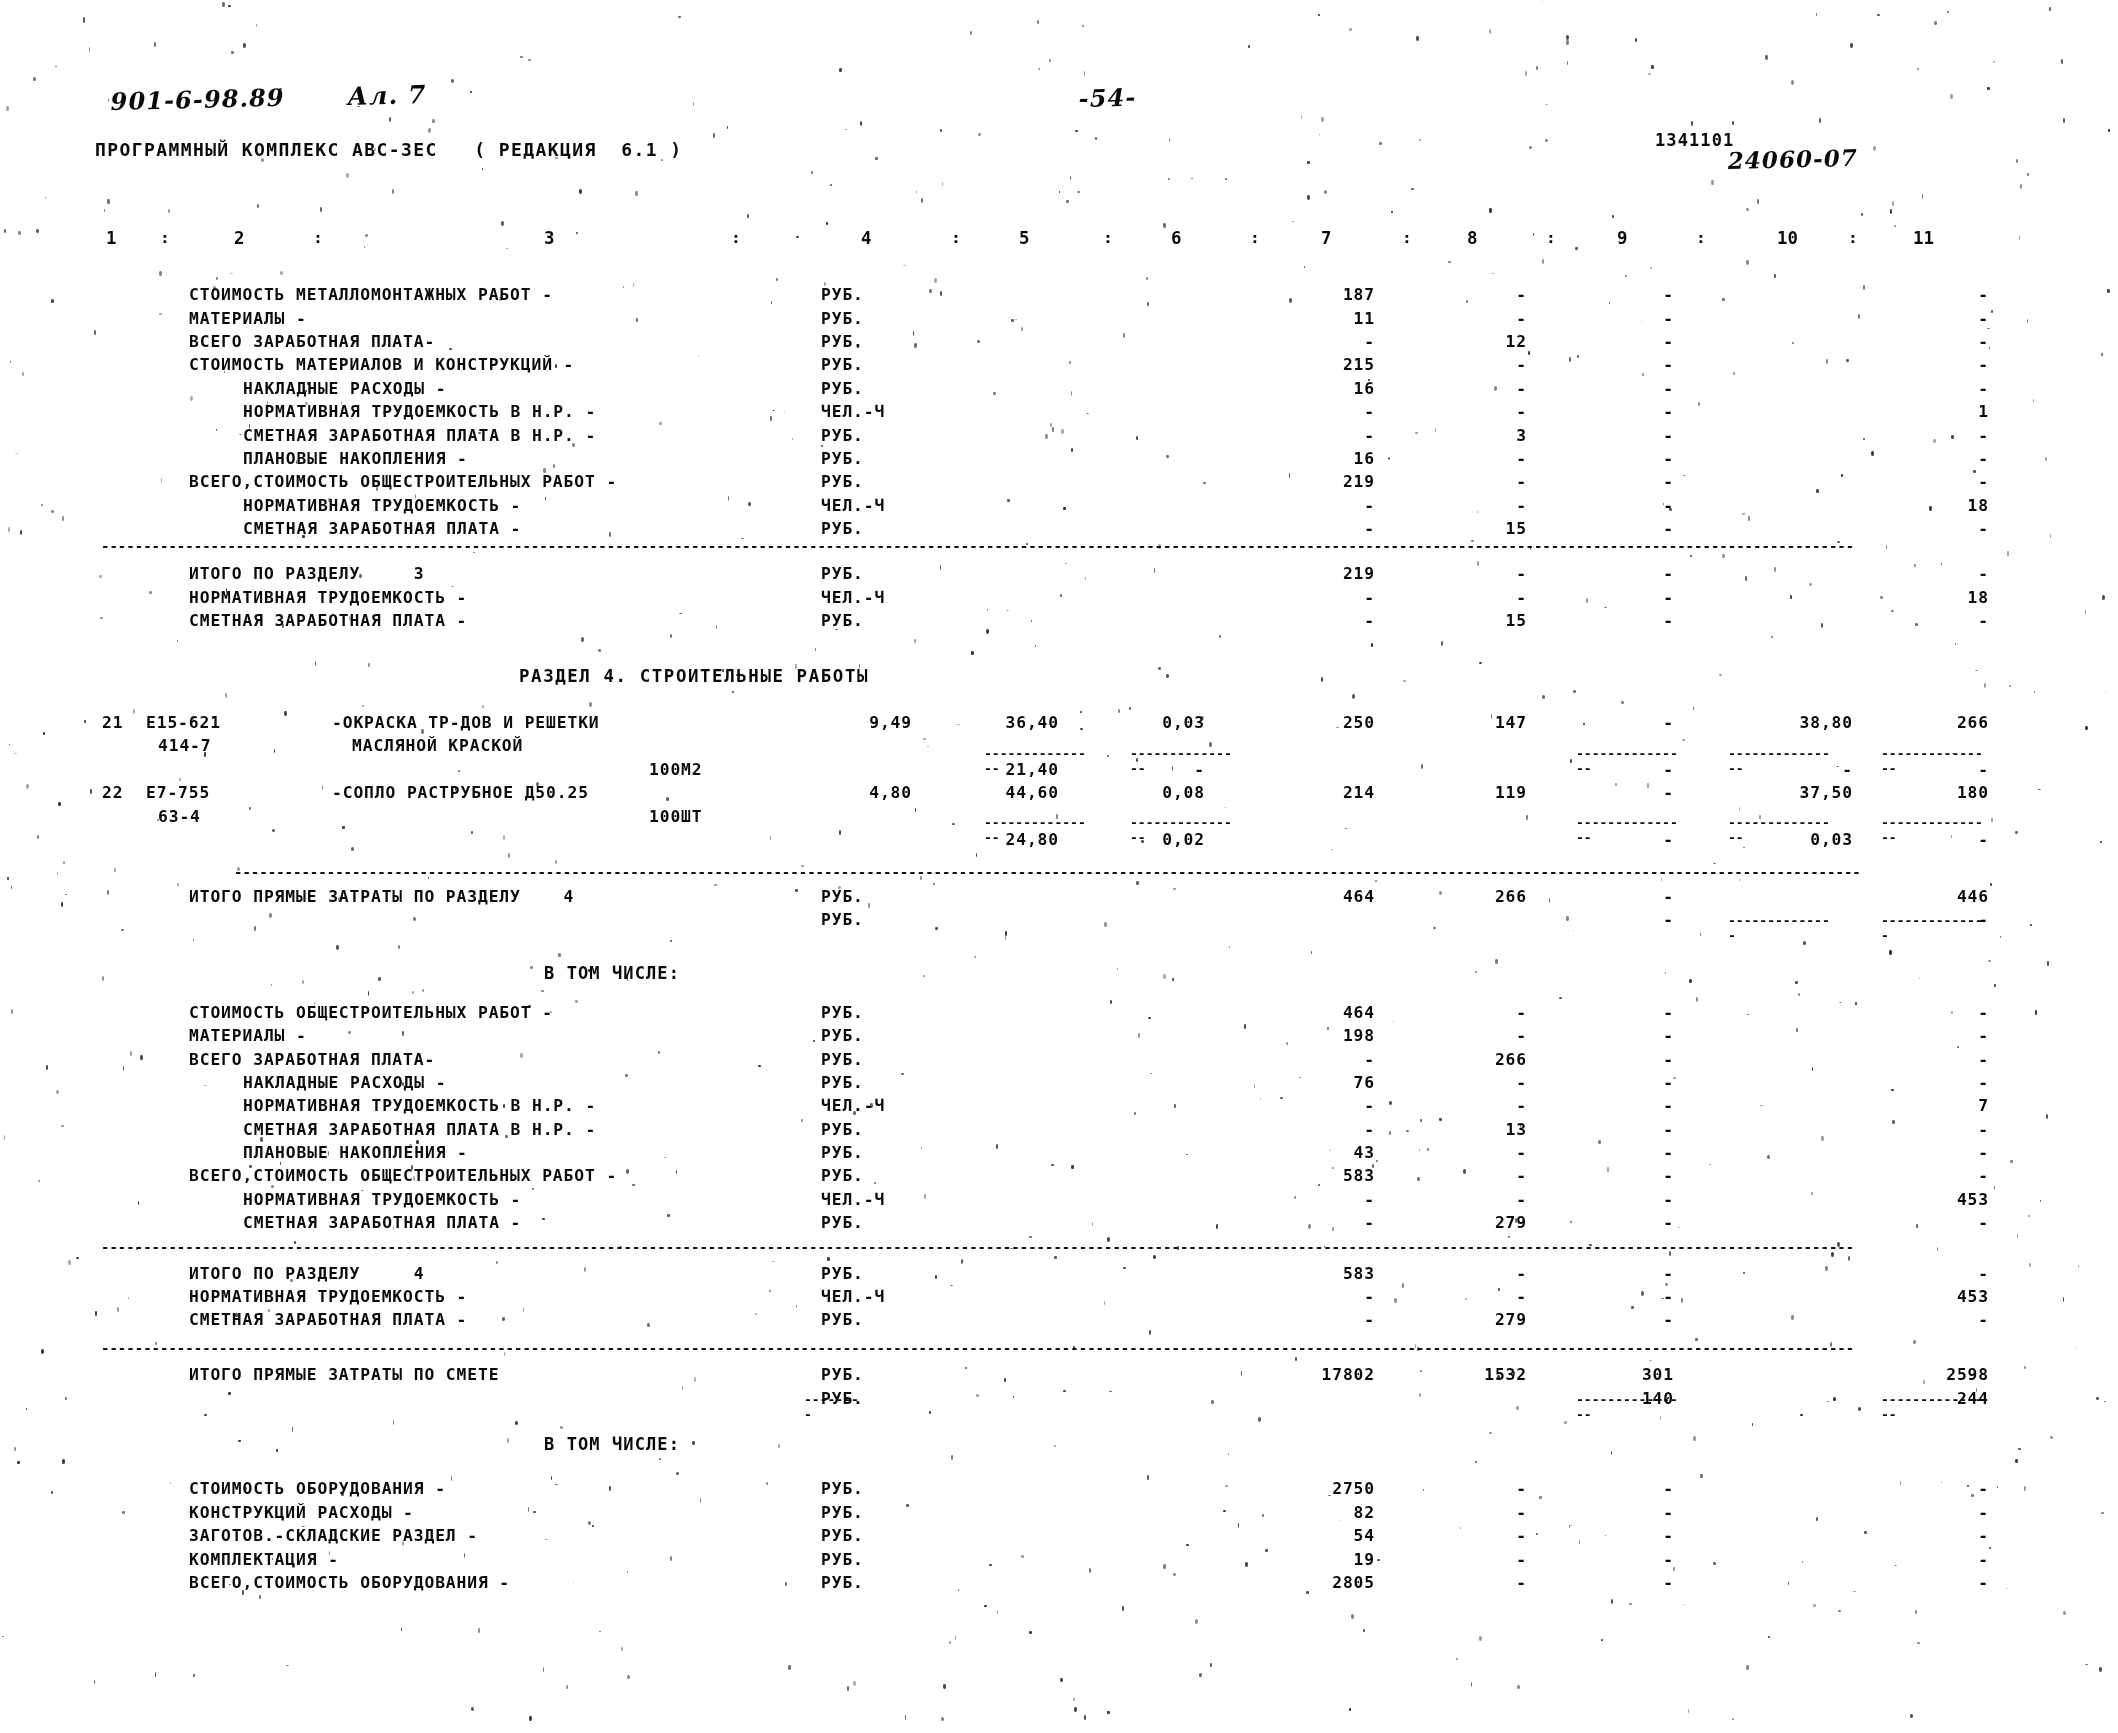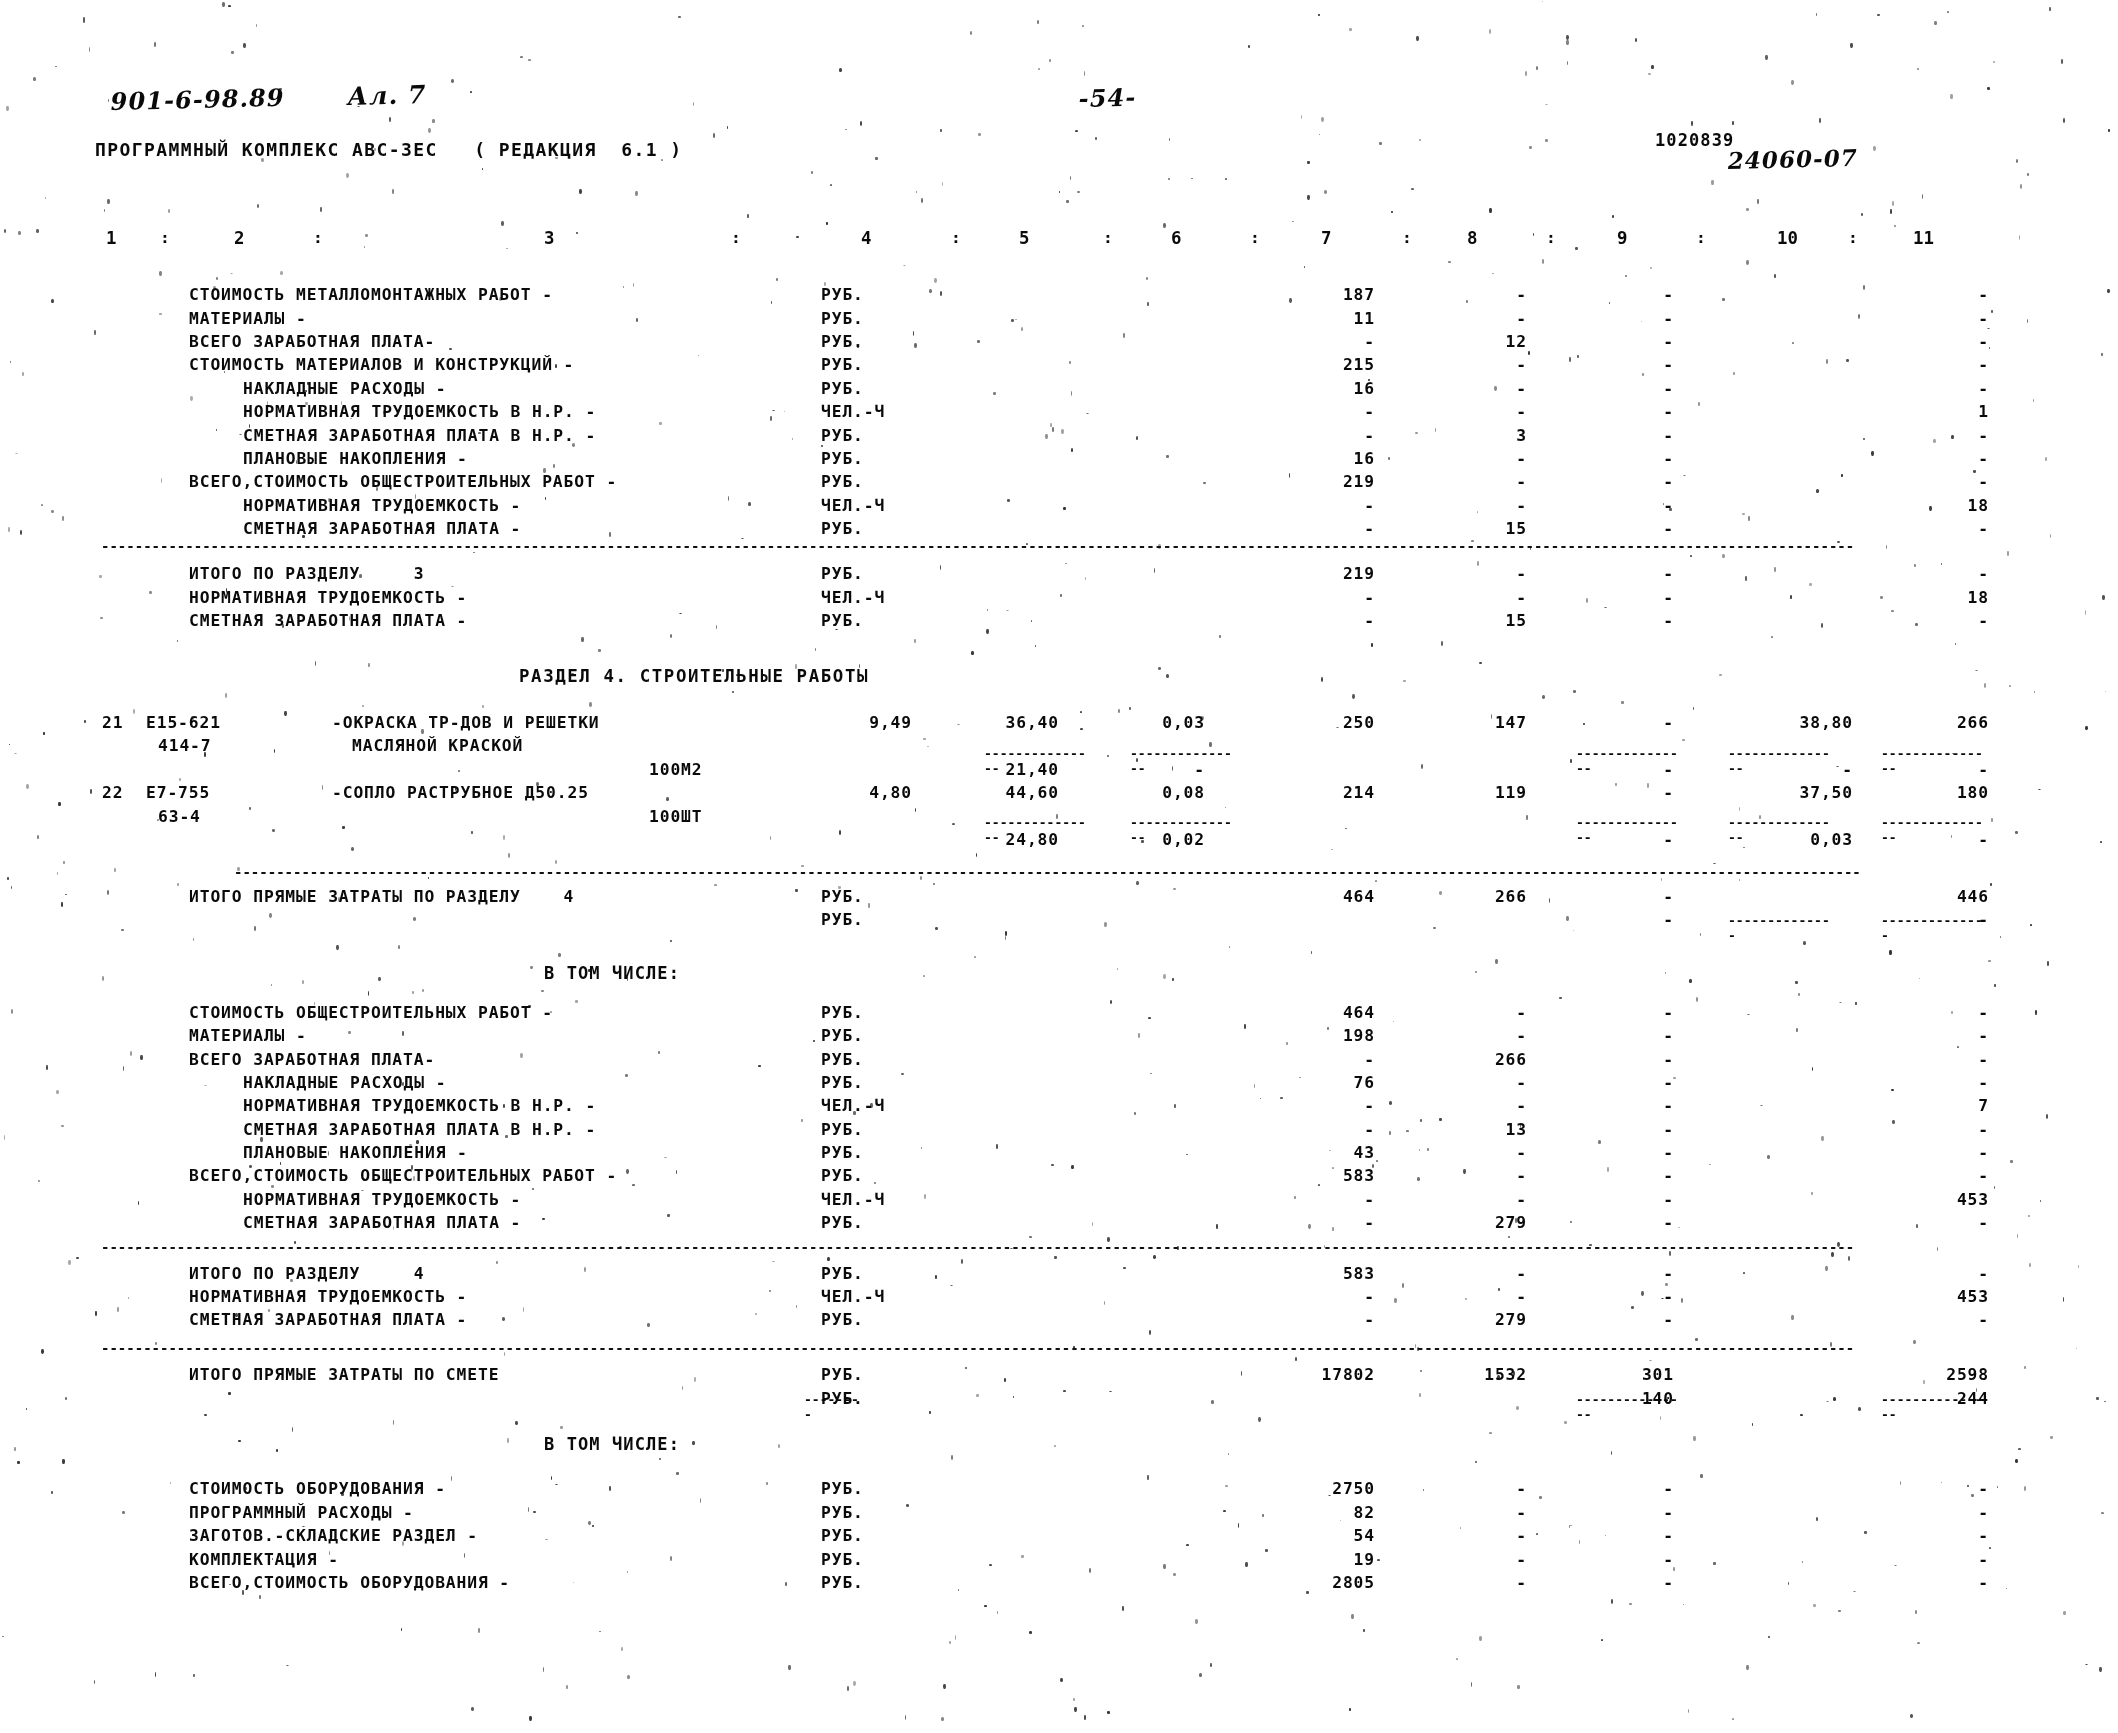--- a/index.html
+++ b/index.html
@@ -64,21 +64,21 @@
 </style>
 </head>
 <body>
 
 <div class="sheet">
 
   <div class="abs hand" id="hand-code">901-6-98.89</div>
   <div class="abs hand" id="hand-sheet">Ал. 7</div>
   <div class="abs hand" id="hand-page">-54-</div>
   <div class="abs hand" id="hand-docnum">24060-07</div>
-  <div class="abs dm" id="print-doccode">1020839</div>
+  <div class="abs dm" id="print-doccode">1341101</div>
   <div class="abs dm" id="print-title">ПРОГРАММНЫЙ КОМПЛЕКС АВС-ЗЕС   ( РЕДАКЦИЯ  6.1 )</div>
 
   <div class="rule rule-dbl" id="rule-head-top" style="left:101px;top:211px;width:1913px;"></div>
   <div id="colheader">
       <div class="colnum" style="left: 106px; top: 228px;">1</div>
       <div class="colsep" style="left: 160px; top: 228px;">:</div>
       <div class="colnum" style="left: 234px; top: 228px;">2</div>
       <div class="colsep" style="left: 313px; top: 228px;">:</div>
       <div class="colnum" style="left: 544px; top: 228px;">3</div>
       <div class="colsep" style="left: 731px; top: 228px;">:</div>
@@ -336,21 +336,21 @@
       <div class="num" style="left: 0px; top: 1389px; width: 1989px; text-align: right;">244</div>
       <div class="minidash" style="left: 804px; top: 1392px; width: 60px; overflow: hidden;">--------</div>
       <div class="minidash" style="left: 1576px; top: 1392px; width: 109px; overflow: hidden;">---------------</div>
       <div class="minidash" style="left: 1881px; top: 1392px; width: 109px; overflow: hidden;">---------------</div>
       <div class="lbl" style="left: 189px; top: 1479px;">СТОИМОСТЬ ОБОРУДОВАНИЯ -</div>
       <div class="unit" style="left: 821px; top: 1479px;">РУБ.</div>
       <div class="num" style="left: 0px; top: 1479px; width: 1375px; text-align: right;">2750</div>
       <div class="num" style="left: 0px; top: 1479px; width: 1527px; text-align: right;">-</div>
       <div class="num" style="left: 0px; top: 1479px; width: 1674px; text-align: right;">-</div>
       <div class="num" style="left: 0px; top: 1479px; width: 1989px; text-align: right;">-</div>
-      <div class="lbl" style="left: 189px; top: 1503px;">ПРОГРАММНЫЙ РАСХОДЫ -</div>
+      <div class="lbl" style="left: 189px; top: 1503px;">КОНСТРУКЦИЙ РАСХОДЫ -</div>
       <div class="unit" style="left: 821px; top: 1503px;">РУБ.</div>
       <div class="num" style="left: 0px; top: 1503px; width: 1375px; text-align: right;">82</div>
       <div class="num" style="left: 0px; top: 1503px; width: 1527px; text-align: right;">-</div>
       <div class="num" style="left: 0px; top: 1503px; width: 1674px; text-align: right;">-</div>
       <div class="num" style="left: 0px; top: 1503px; width: 1989px; text-align: right;">-</div>
       <div class="lbl" style="left: 189px; top: 1526px;">ЗАГОТОВ.-СКЛАДСКИЕ РАЗДЕЛ -</div>
       <div class="unit" style="left: 821px; top: 1526px;">РУБ.</div>
       <div class="num" style="left: 0px; top: 1526px; width: 1375px; text-align: right;">54</div>
       <div class="num" style="left: 0px; top: 1526px; width: 1527px; text-align: right;">-</div>
       <div class="num" style="left: 0px; top: 1526px; width: 1674px; text-align: right;">-</div>

